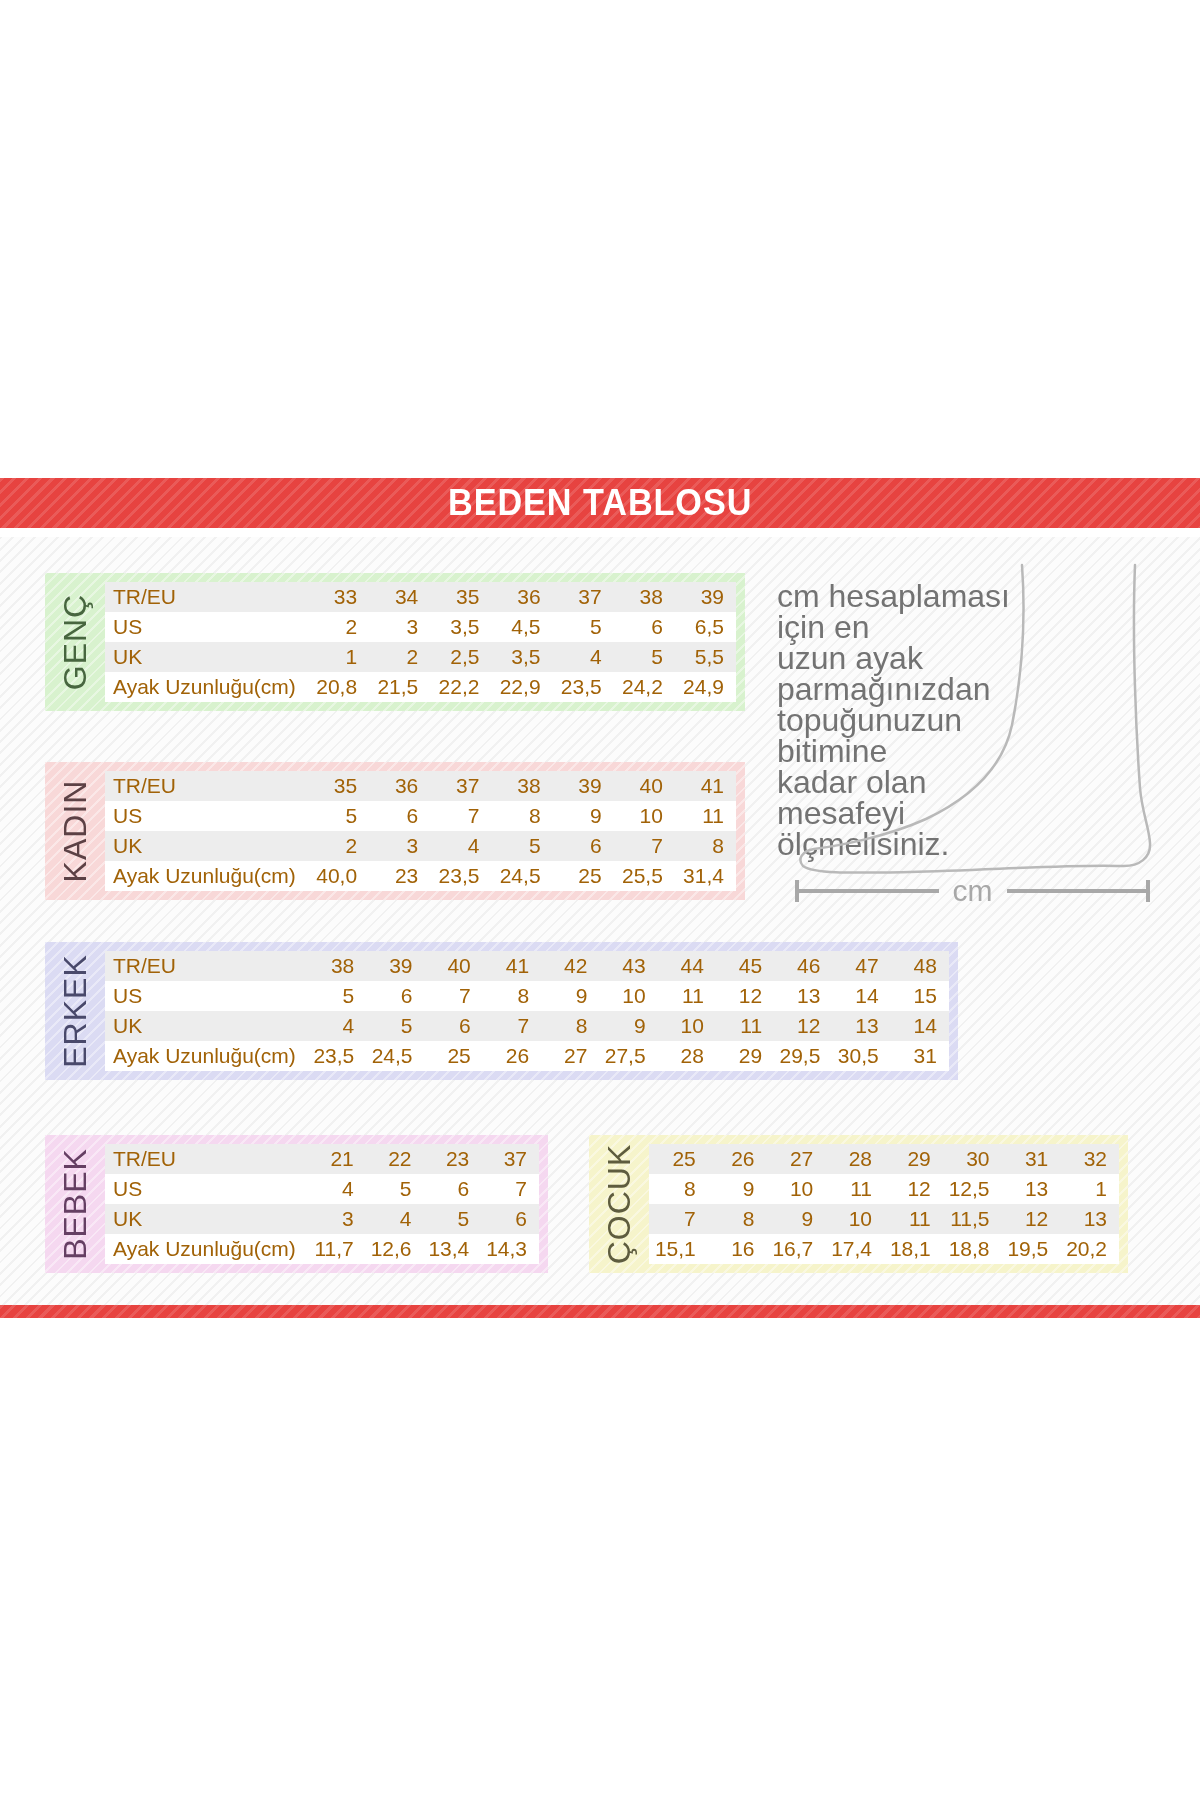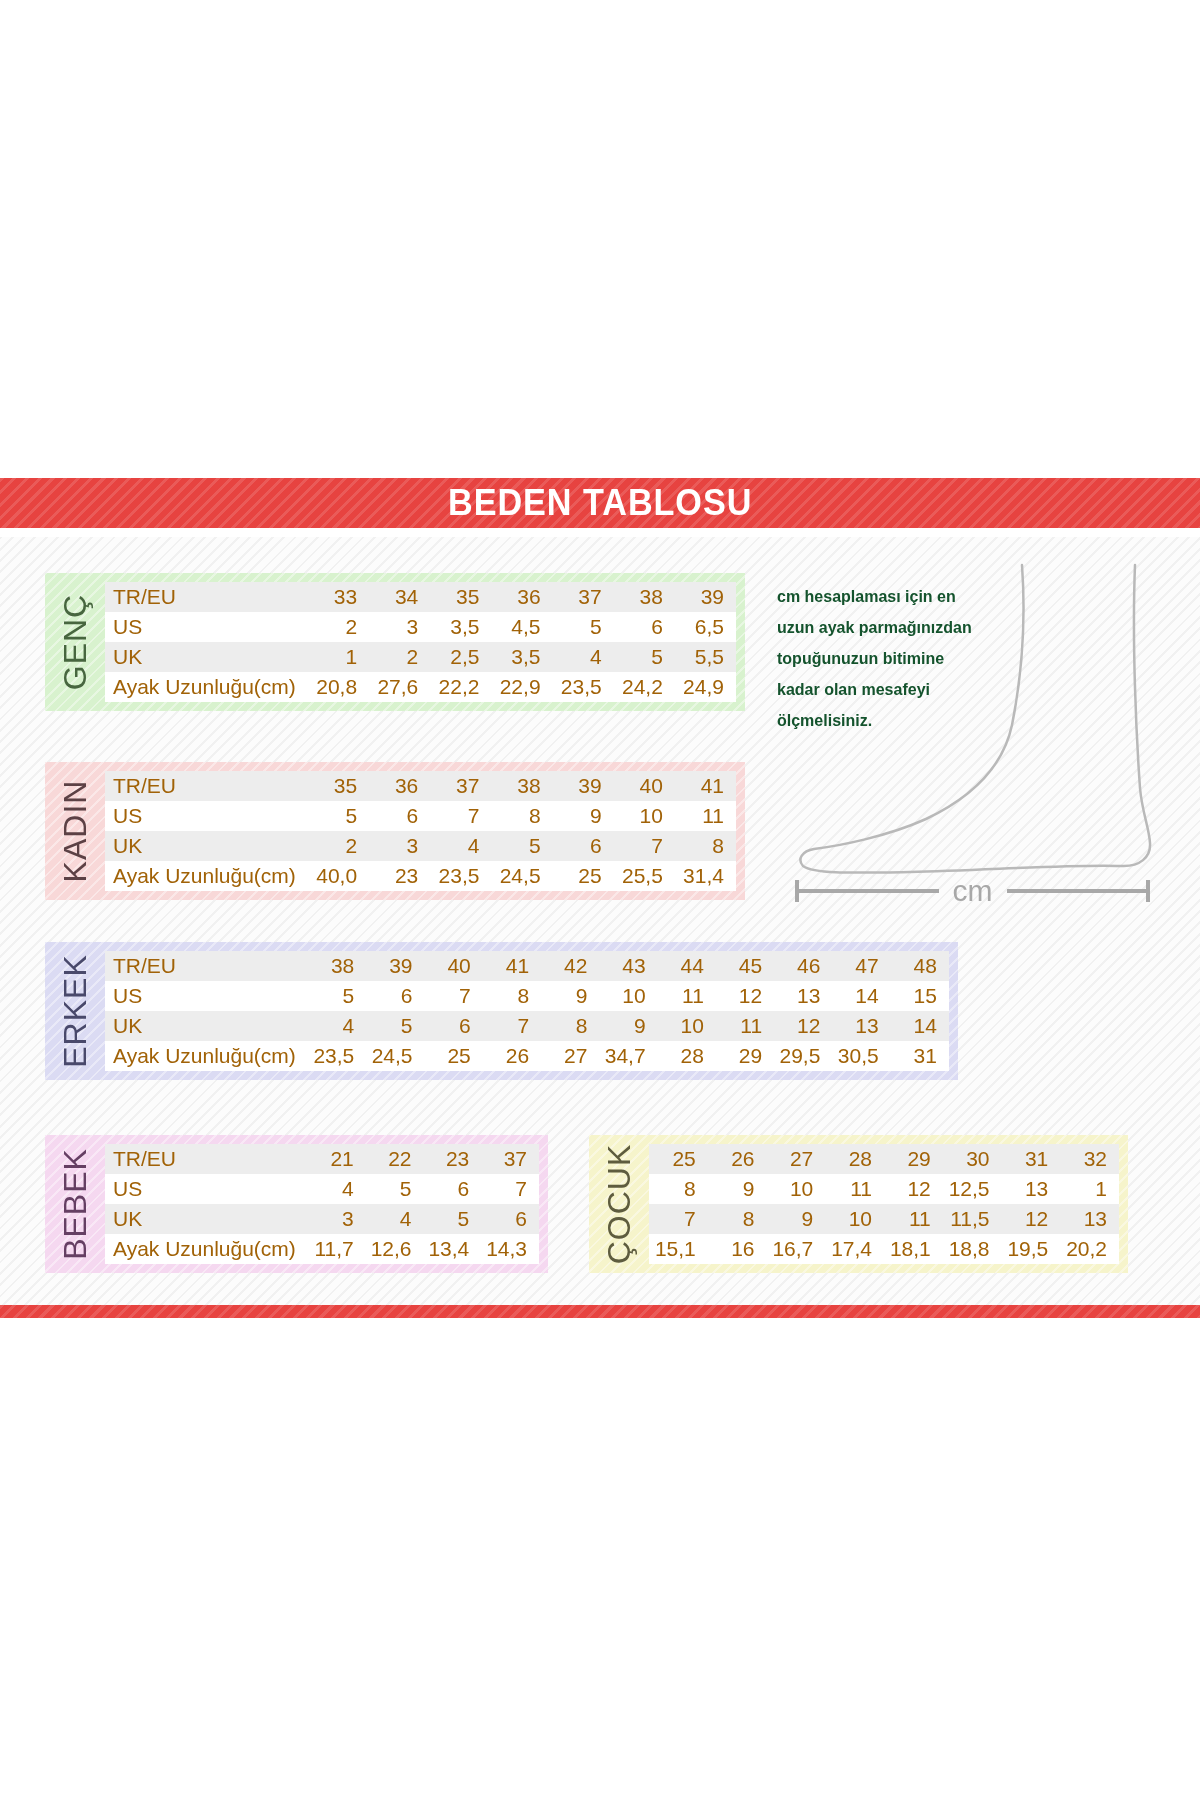--- a/index.html
+++ b/index.html
@@ -43,21 +43,21 @@
   .rlabel{flex:0 0 195px;padding-left:8px;text-align:left;white-space:nowrap;}
   .vcell{flex:1;text-align:right;padding-right:12px;white-space:nowrap;}
   
   #t-genc {left:45px;top:573px;width:700px;height:138px;}
   #t-kadin{left:45px;top:762px;width:700px;height:138px;}
   #t-erkek{left:45px;top:942px;width:913px;height:138px;}
   #t-bebek{left:45px;top:1135px;width:503px;height:138px;}
   #t-cocuk{left:589px;top:1135px;width:539px;height:138px;}
   
   .note{position:absolute;left:777px;top:581px;width:260px;}
-  .note div{font-size:16px;line-height:31px;color:#14532d;font-weight:bold;}
+  .note div{font-size:32px;line-height:31px;color:#737373;}
   
   .foot{position:absolute;left:790px;top:560px;width:370px;height:350px;}
   .foot svg{position:absolute;left:0;top:0;}
   .measure-line{
     position:absolute;left:5px;top:318px;width:355px;height:26px;
     display:flex;align-items:center;
   }
   .measure-line .cap{width:4px;height:22px;background:#a8a8a8;flex:0 0 4px;}
   .measure-line .seg{flex:1;height:4px;background:#a8a8a8;}
   .measure-line .cm{
@@ -106,21 +106,21 @@
           <div class="vcell">2</div>
           <div class="vcell">2,5</div>
           <div class="vcell">3,5</div>
           <div class="vcell">4</div>
           <div class="vcell">5</div>
           <div class="vcell">5,5</div>
         </div>
         <div class="trow even">
           <div class="rlabel">Ayak Uzunluğu(cm)</div>
           <div class="vcell">20,8</div>
-          <div class="vcell">27,6</div>
+          <div class="vcell">21,5</div>
           <div class="vcell">22,2</div>
           <div class="vcell">22,9</div>
           <div class="vcell">23,5</div>
           <div class="vcell">24,2</div>
           <div class="vcell">24,9</div>
         </div>
       </div>
   </div>
 
   <div class="size-table" id="t-kadin" style="background: repeating-linear-gradient(135deg, rgba(255, 255, 255, 0.4) 0px, rgba(255, 255, 255, 0.4) 2px, rgba(255, 255, 255, 0) 2px, rgba(255, 255, 255, 0) 8px), rgb(248, 216, 216);">
@@ -218,21 +218,21 @@
           <div class="vcell">13</div>
           <div class="vcell">14</div>
         </div>
         <div class="trow even">
           <div class="rlabel">Ayak Uzunluğu(cm)</div>
           <div class="vcell">23,5</div>
           <div class="vcell">24,5</div>
           <div class="vcell">25</div>
           <div class="vcell">26</div>
           <div class="vcell">27</div>
-          <div class="vcell">34,7</div>
+          <div class="vcell">27,5</div>
           <div class="vcell">28</div>
           <div class="vcell">29</div>
           <div class="vcell">29,5</div>
           <div class="vcell">30,5</div>
           <div class="vcell">31</div>
         </div>
       </div>
   </div>
 
   <div class="size-table" id="t-bebek" style="background: repeating-linear-gradient(135deg, rgba(255, 255, 255, 0.4) 0px, rgba(255, 255, 255, 0.4) 2px, rgba(255, 255, 255, 0) 2px, rgba(255, 255, 255, 0) 8px), rgb(245, 216, 240);">

